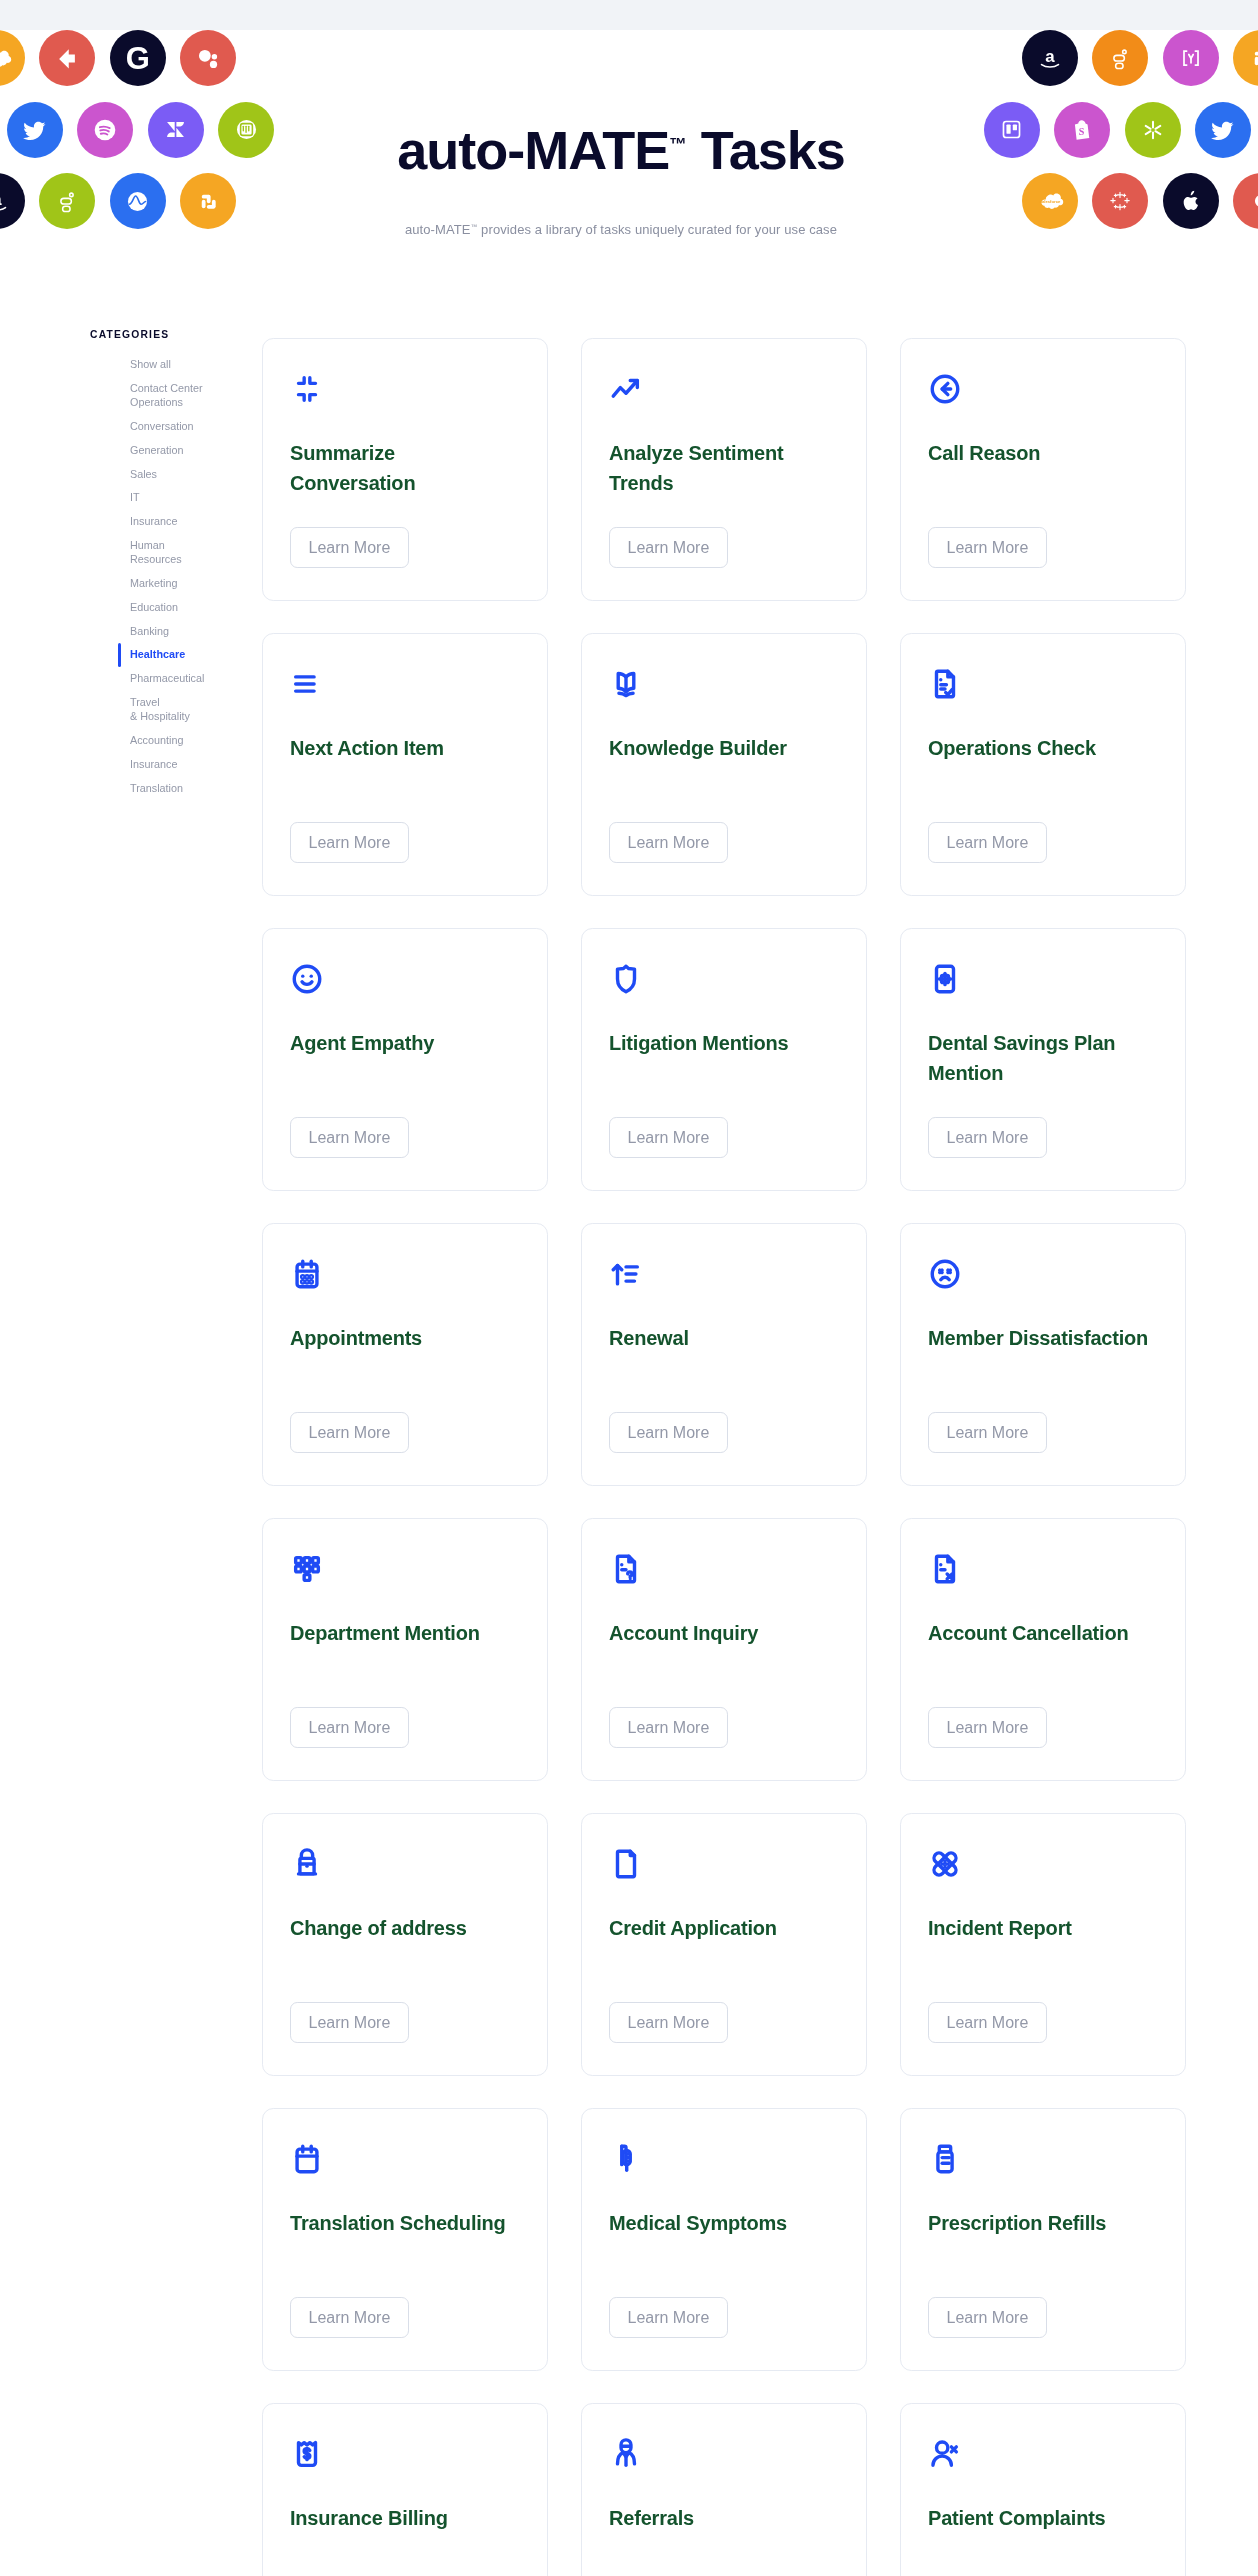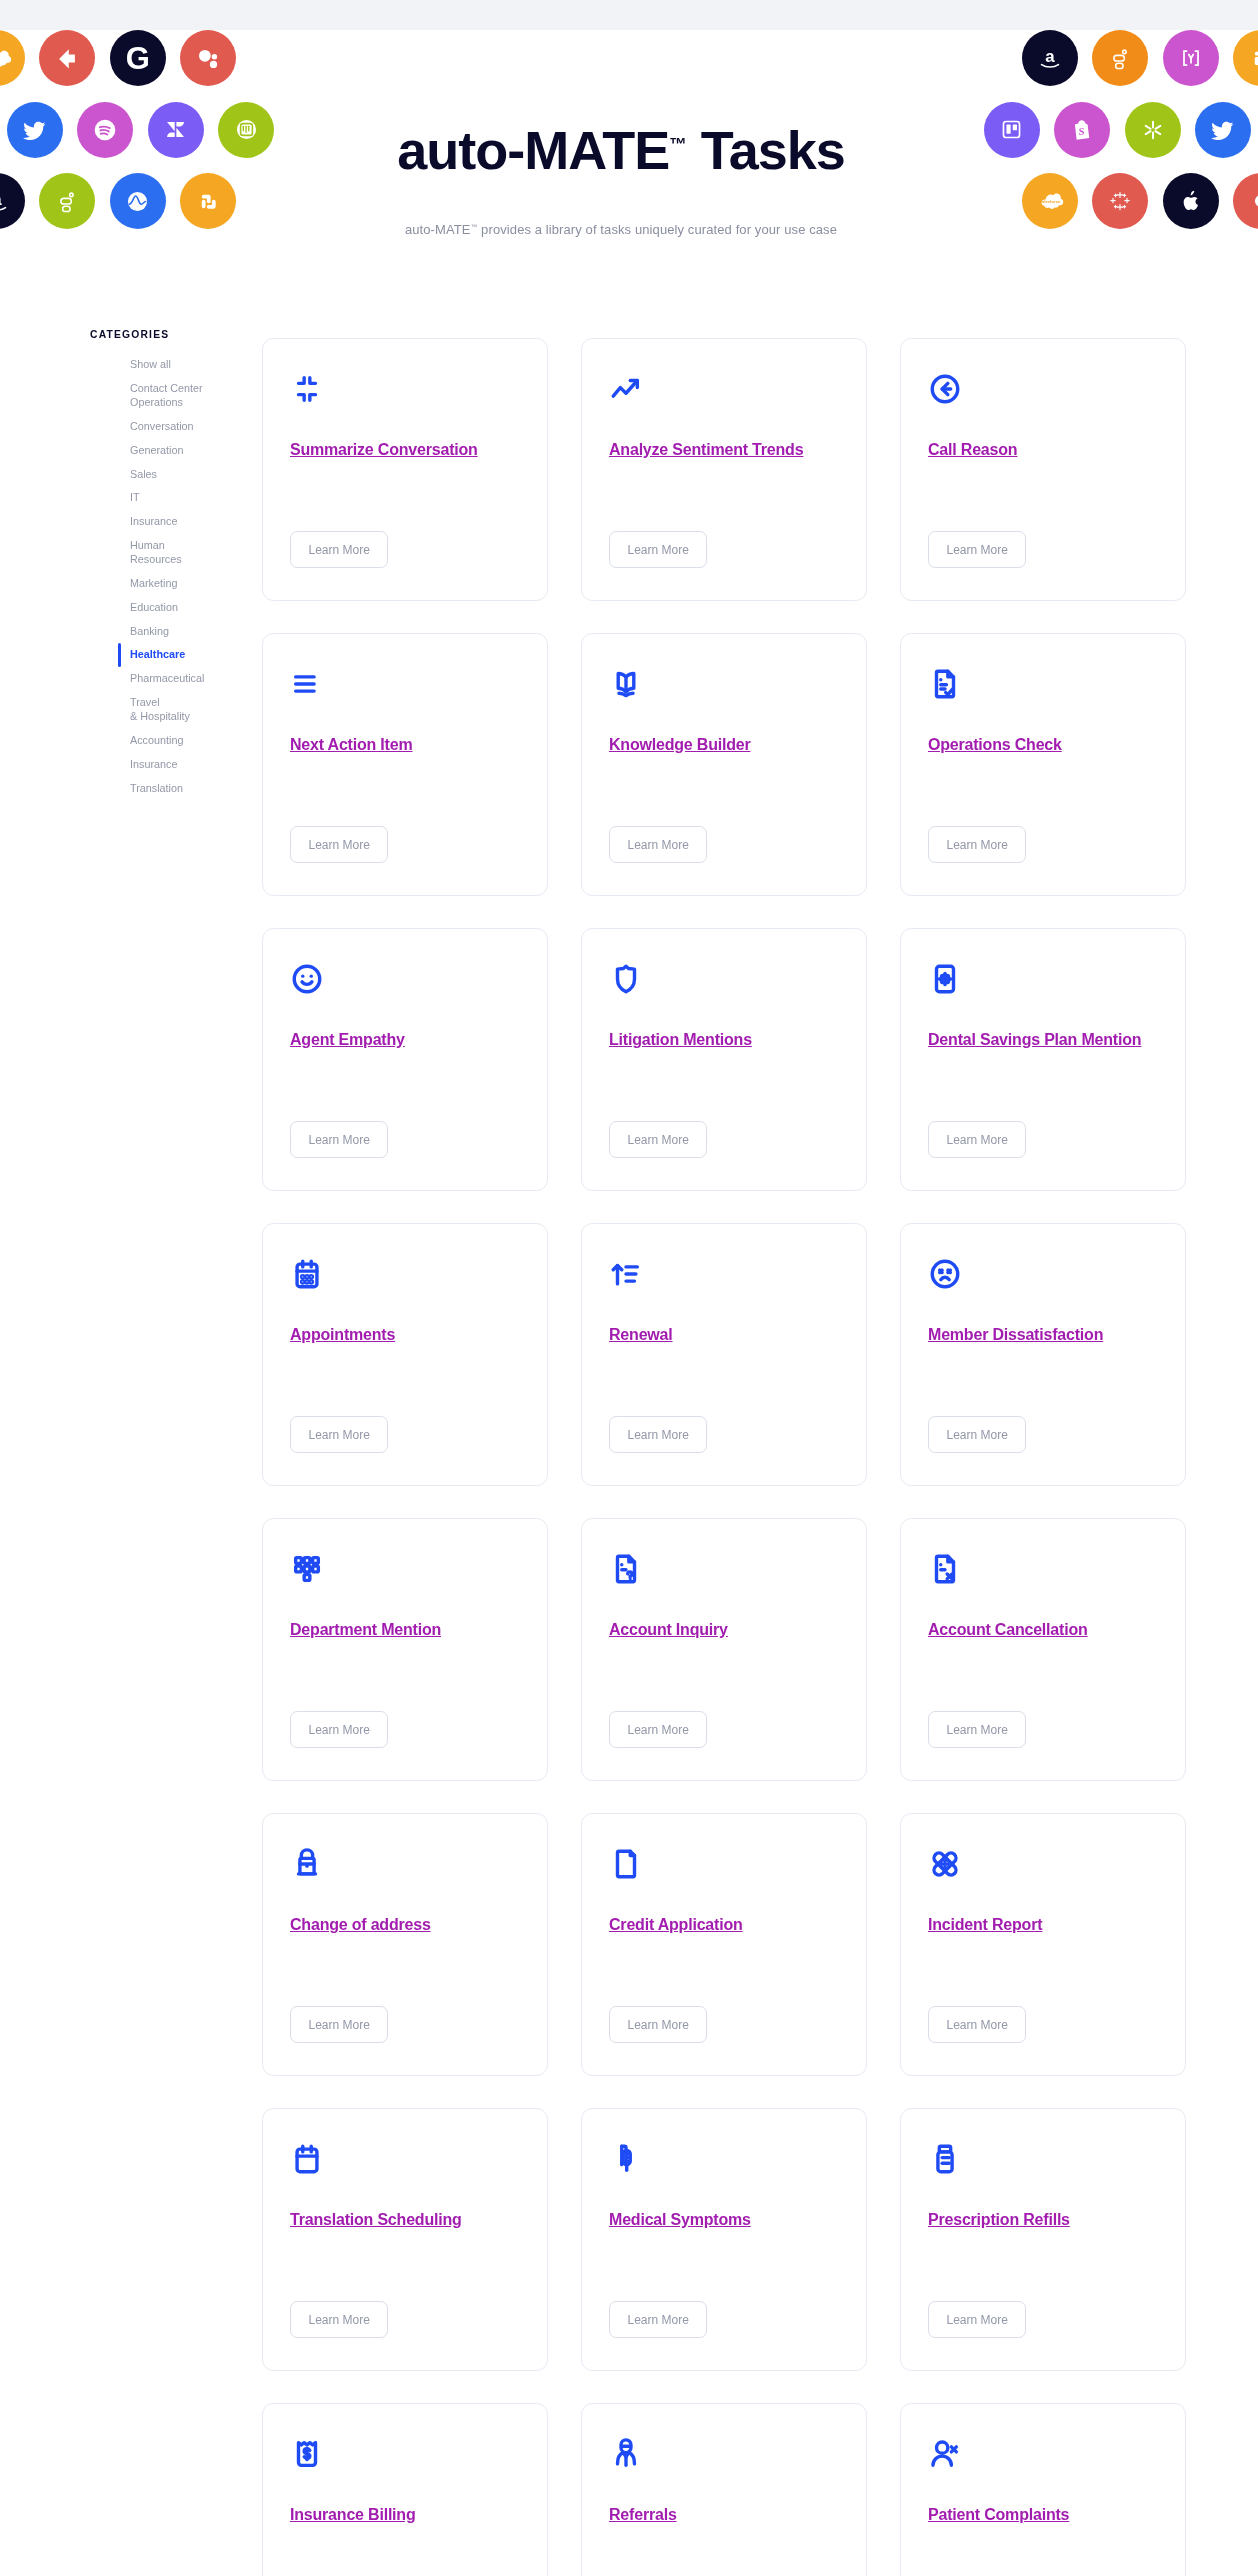--- a/index.html
+++ b/index.html
@@ -144,37 +144,36 @@
     flex-direction:column;
   }
   .card-icon {
     width:37px; height:37px;
     color:#1F4BF5;
     display:flex; align-items:center; justify-content:flex-start;
     margin-bottom:30px;
   }
   .card-icon svg { width:34px; height:34px; display:block; }
   .card-title {
-    font-size:16px;
+    font-size:20px;
     font-weight:600;
-    color:#a21caf;
+    color:#14532d;
     line-height:1.5;
     letter-spacing:-0.2px;
     margin-bottom:auto;
     max-width:242px;
-    text-decoration:underline;
   }
   .learn-btn {
     align-self:flex-start;
     margin-bottom:32px;
     border:1px solid #D9DEE8;
     background:#fff;
     border-radius:7.2px;
     padding:10.3px 17.5px;
-    font-size:12px;
+    font-size:16px;
     color:#9398A8;
     font-family:"Liberation Sans", sans-serif;
     cursor:pointer;
     white-space:nowrap;
   }
 </style>
 </head>
 <body>
 
 <div class="topbar"></div>

